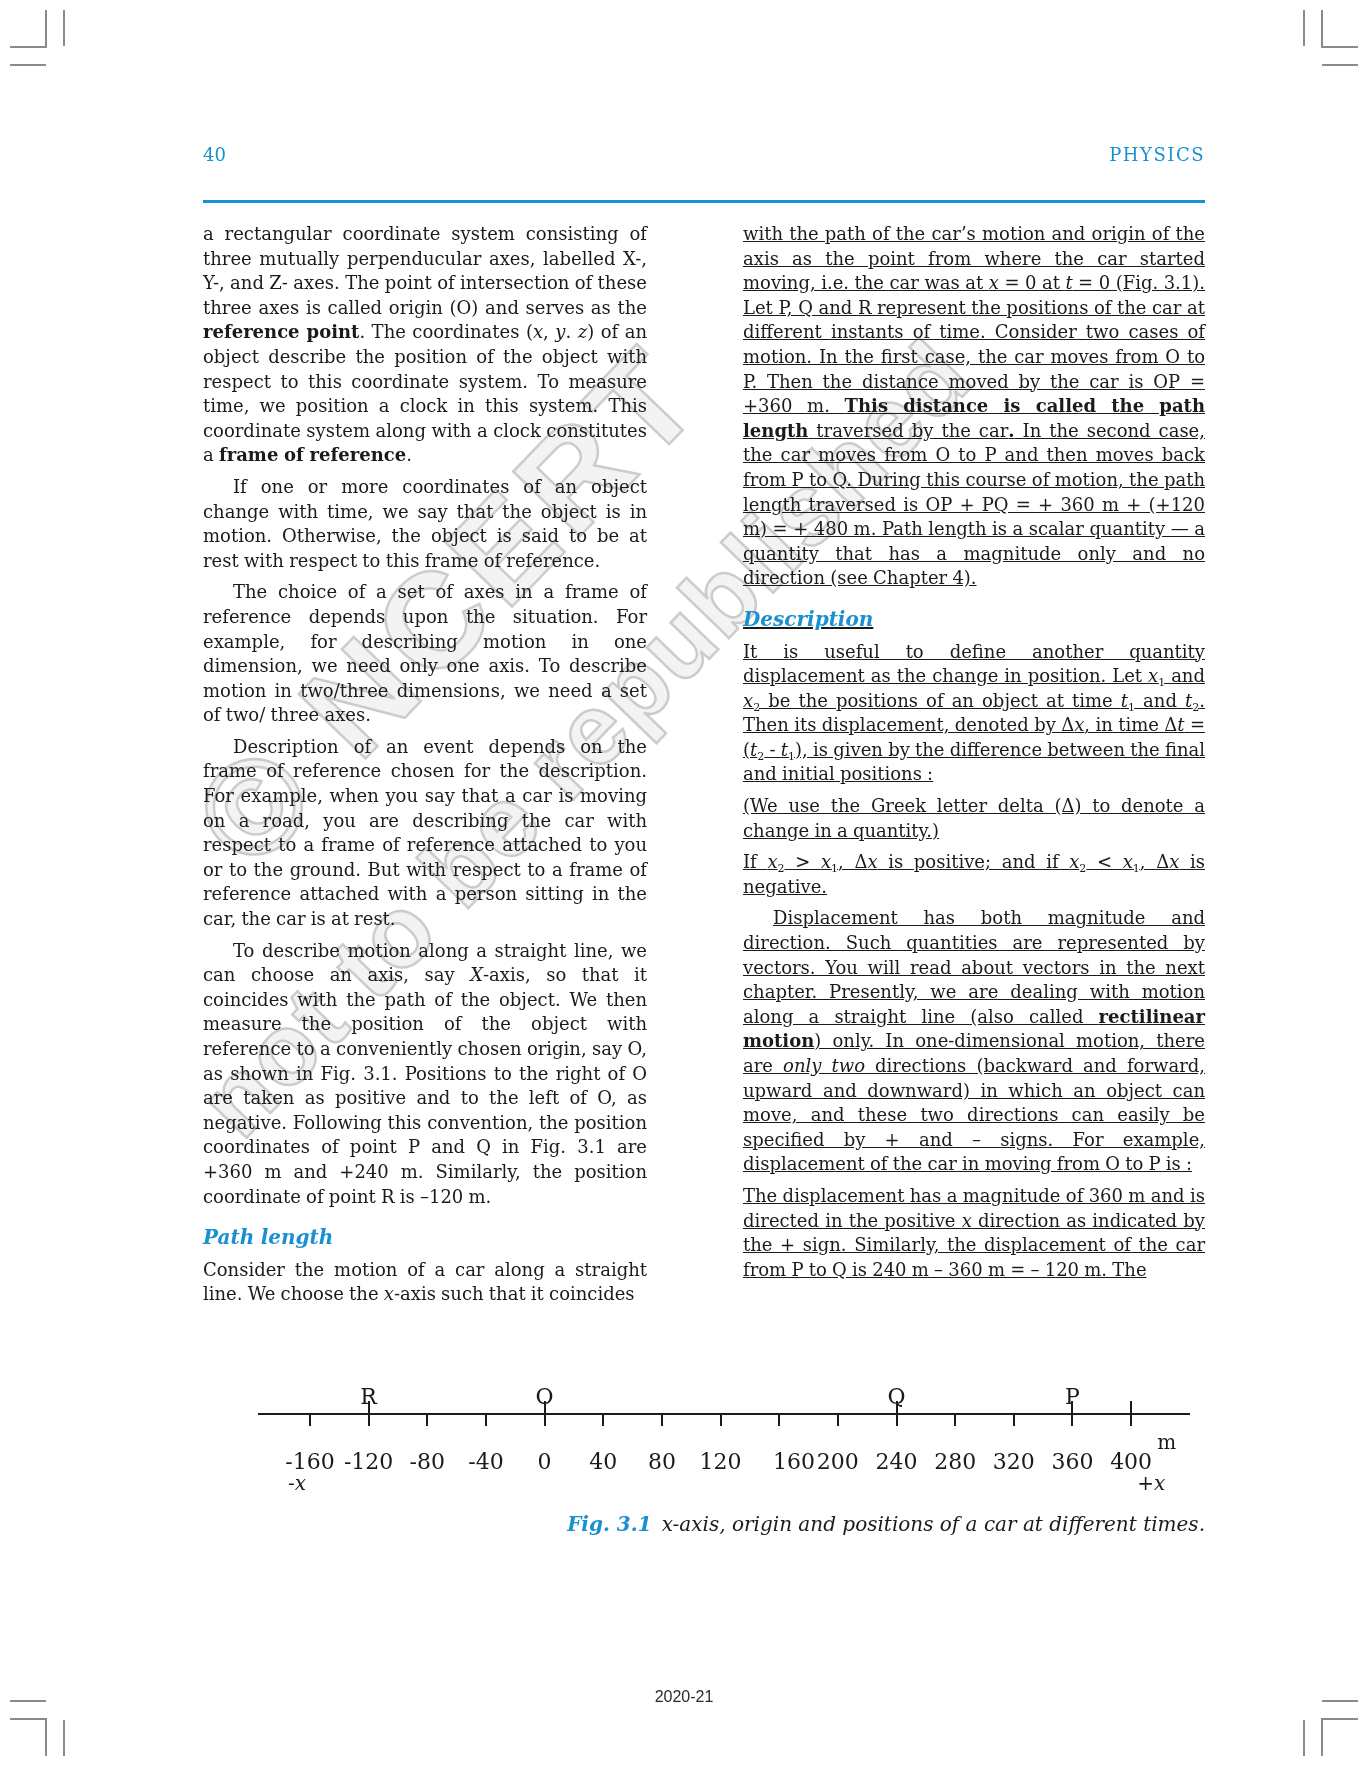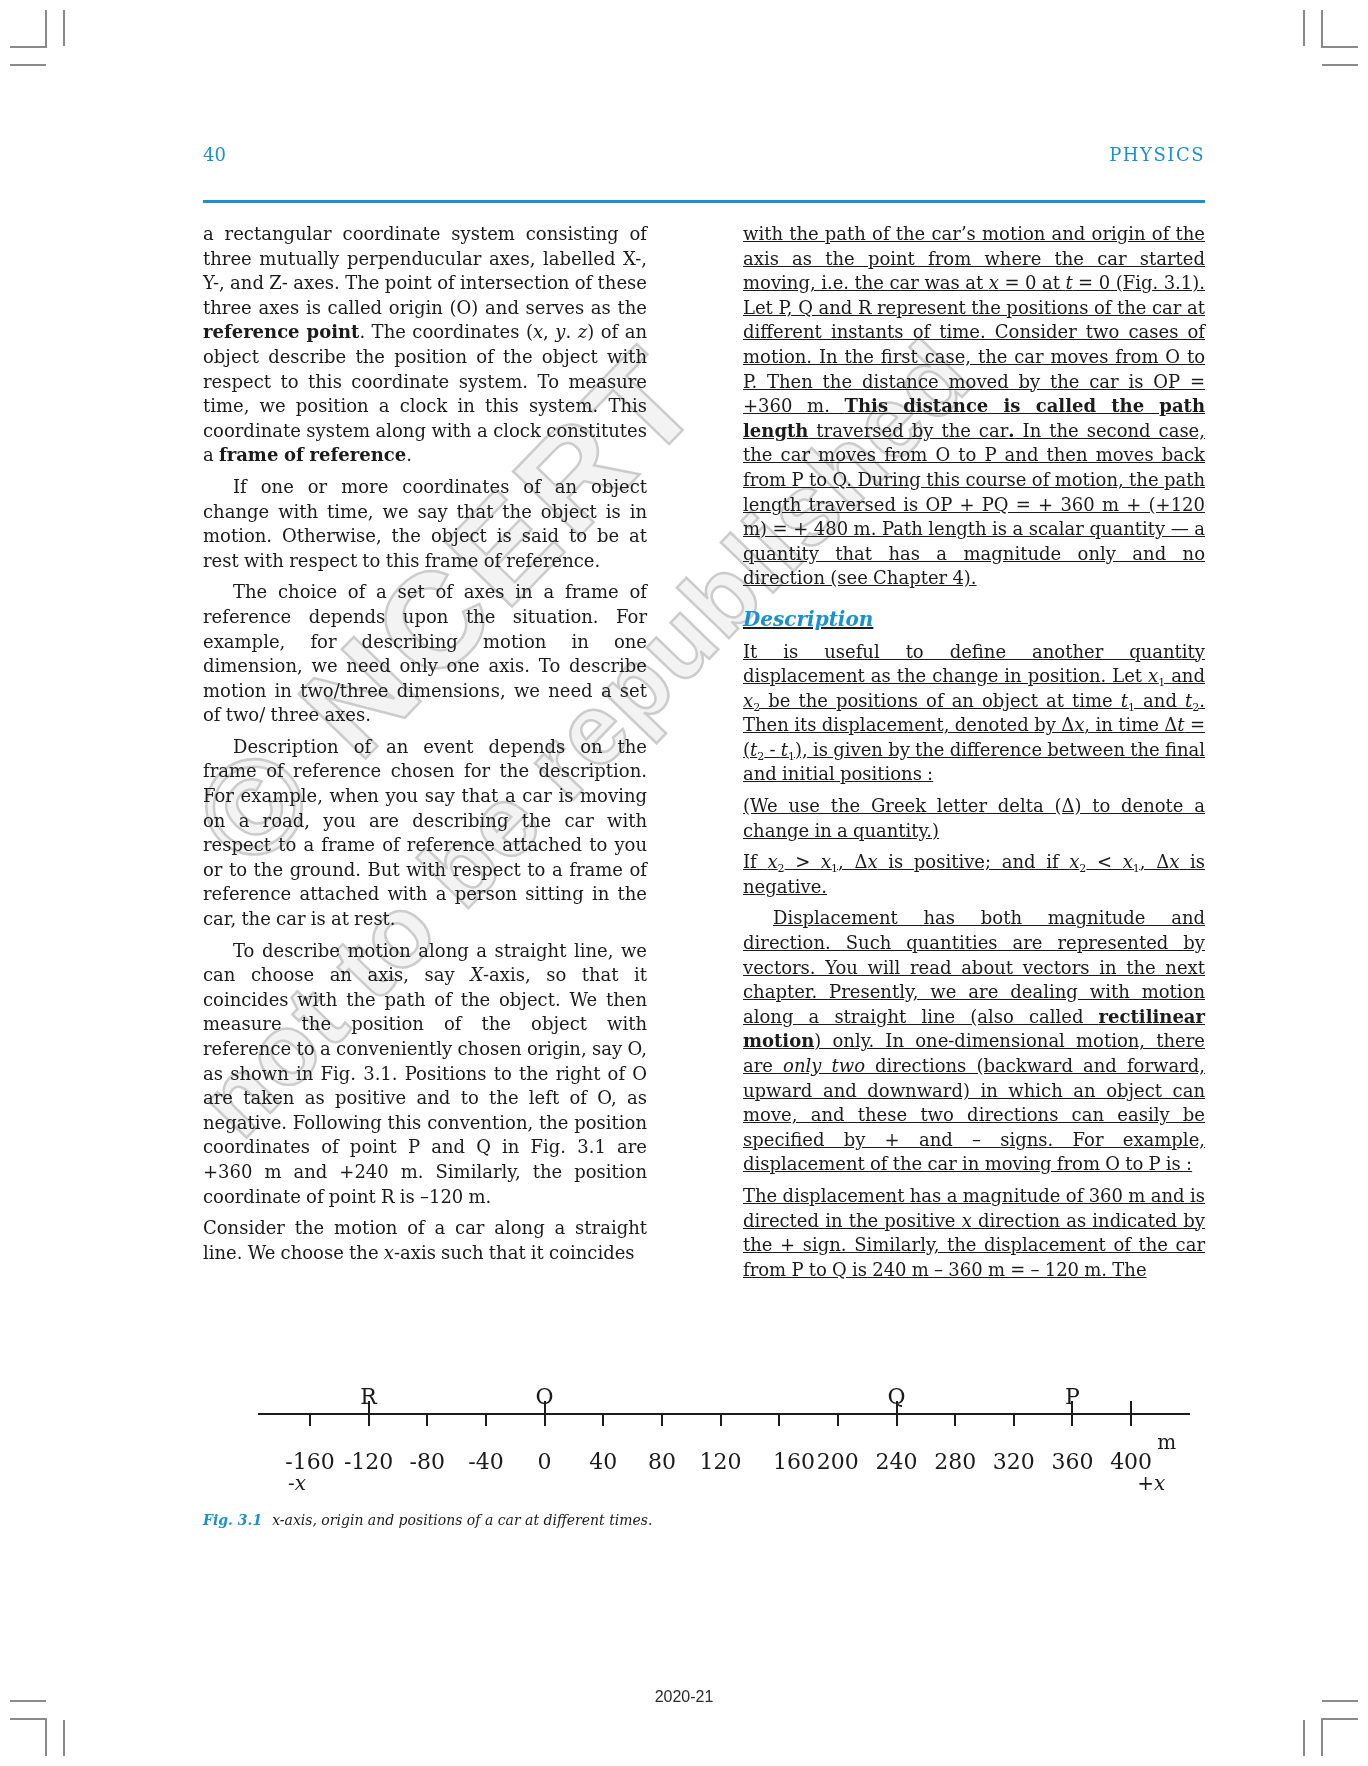--- a/index.html
+++ b/index.html
@@ -48,21 +48,21 @@
   
   .fig-axis{position:absolute;left:258px;top:1383px;width:960px;height:120px;z-index:2;font-family:"DejaVu Serif",serif;}
   .axis-line{position:absolute;left:0;top:30px;width:932px;height:2px;background:#1c1c1c;}
   .tick{position:absolute;width:2px;background:#1c1c1c;}
   .tick-label{position:absolute;top:49px;width:60px;text-align:center;font-size:22px;margin-top:17px;}
   .point-label{position:absolute;top:1px;width:60px;text-align:center;font-size:22px;}
   .unit-label{position:absolute;top:47px;font-size:20px;}
   .dir-label{position:absolute;top:88px;font-size:20px;font-style:italic;}
   .caption{
     position:absolute;left:203px;top:1512px;width:1002px;z-index:2;
-    text-align:left;font-size:14px;
+    text-align:right;font-size:20px;
   }
   .caption .fig-label{color:#1990d0;font-weight:bold;font-style:italic;margin-right:10px;}
   .caption .cap-text{font-style:italic;}
   
   .footer{
     position:absolute;left:0;top:1688px;width:100%;z-index:2;text-align:center;
     font-family:"Liberation Sans","DejaVu Sans",sans-serif;font-size:16px;color:#2b2b2b;
   }
 </style>
 </head>
@@ -95,20 +95,21 @@
   <span class="running-head">PHYSICS</span>
 </div>
 <div class="rule"></div>
 
 <div class="col col-left">
   <p>a rectangular coordinate system consisting of three mutually perpenducular axes, labelled  X-, Y-, and Z- axes. The point of intersection of these three axes is called origin (O) and serves as the <span class="b">reference point</span>. The coordinates (<span class="i">x</span>, <span class="i">y</span>. <span class="i">z</span>) of an object describe the position of the object with respect to this coordinate system. To measure time, we position a clock in this system. This coordinate system along with a clock constitutes a <span class="b">frame of reference</span>.</p>
   <p class="ind">If one or more coordinates of an object change with time, we say that the object is in motion. Otherwise, the object is said to be at rest with respect to this frame of reference.</p>
   <p class="ind">The choice of a set of axes in a frame of reference depends upon the situation. For example, for describing motion in one dimension, we need only one axis. To describe motion in two/three dimensions, we need a set of two/ three axes.</p>
   <p class="ind">Description of an event depends on the frame of reference chosen for the description. For example, when you say that a car is moving on a road, you are describing the car with respect to a frame of reference attached to you or to the ground. But with respect to a frame of reference attached with a person sitting in the car, the car is at rest.</p>
   <p class="ind">To describe motion along a straight line, we can choose an axis, say <span class="i">X</span>-axis, so that it coincides with the path of the object. We then measure the position of the object with reference to a conveniently chosen origin, say O, as shown in Fig. 3.1. Positions to the right of O are taken as positive and to the left of O, as negative. Following this convention, the position coordinates of point P and Q in Fig. 3.1 are +360 m and +240 m. Similarly, the position coordinate of point R is –120 m.</p>
+  <h3 class="sec">Path length</h3>
   <p>Consider the motion of a car along a straight line.  We choose the <span class="i">x</span>-axis such that it coincides</p>
 </div>
 
 <div class="col col-right">
   <p>with the path of the car’s motion and origin of the axis as the point from where the car started moving, i.e. the car was at <span class="i">x</span> = 0 at <span class="i">t</span> = 0 (Fig. 3.1). Let P, Q and R represent the positions of the car at different instants of time.  Consider two cases of motion.  In the first case, the car moves from O to P.  Then the distance moved by the car is OP = +360 m. <span class="b">This distance is called the path length</span>  traversed by the car<span class="b">.</span>   In the second case, the car moves from O to P and then moves back from P to Q.   During this course of motion, the path length traversed is OP + PQ = + 360 m + (+120 m) = + 480 m.  Path length is a scalar quantity — a quantity that has a magnitude only and no direction (see Chapter 4).</p>
   <h3 class="sec">Description</h3>
   <p>It is useful to define another quantity displacement as the change in position. Let <span class="i">x</span><sub>1</sub> and <span class="i">x</span><sub>2</sub> be the positions of an object at time <span class="i">t</span><sub>1</sub> and <span class="i">t</span><sub>2</sub>. Then its displacement, denoted by Δ<span class="i">x</span>, in time Δ<span class="i">t</span> = (<span class="i">t</span><sub>2</sub> - <span class="i">t</span><sub>1</sub>), is given by the difference between the final and initial positions :</p>
   <p>(We use the Greek letter delta (Δ) to denote a change in a quantity.)</p>
   <p>If   <span class="i">x</span><sub>2</sub> &gt; <span class="i">x</span><sub>1</sub>,  Δ<span class="i">x</span> is positive; and if <span class="i">x</span><sub>2</sub> &lt; <span class="i">x</span><sub>1</sub>, Δ<span class="i">x</span> is negative.</p>
   <p class="ind">Displacement has both magnitude and direction. Such quantities are represented by vectors. You will read about vectors in the next chapter. Presently, we are dealing with motion along a straight line (also called <span class="b">rectilinear motion</span>) only. In one-dimensional motion, there are <span class="i">only two</span> directions (backward and forward, upward and downward) in which an object can move, and these two directions can easily be specified by + and – signs. For example, displacement of the car in moving from O to P is :</p>

